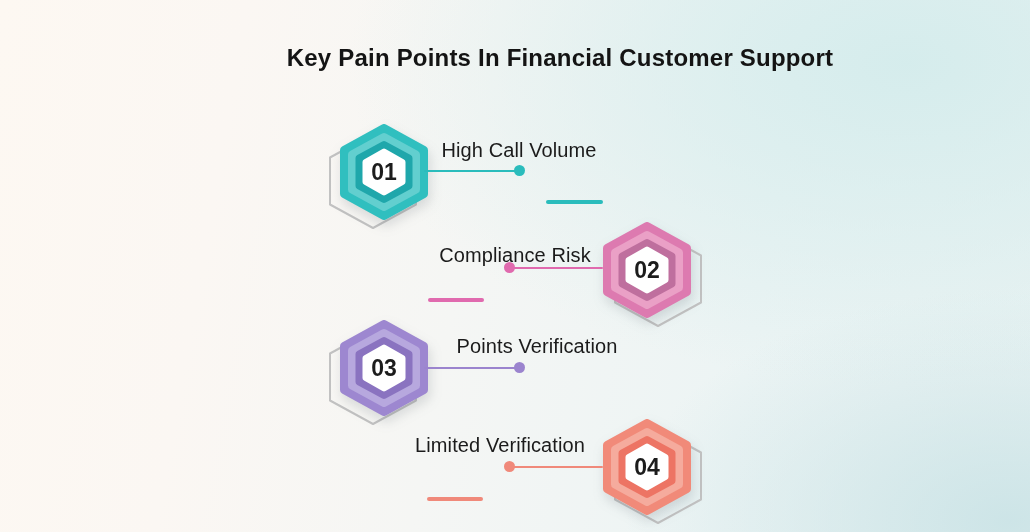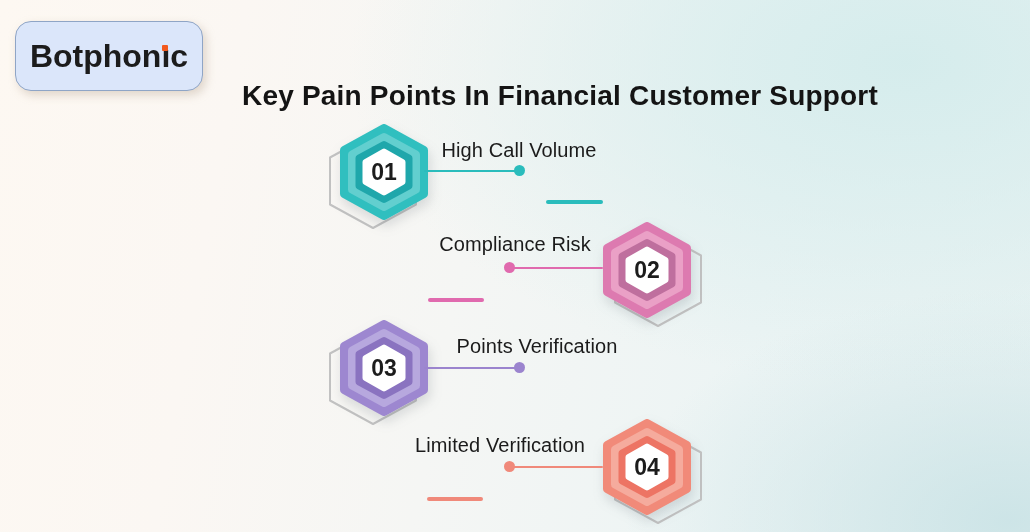--- a/index.html
+++ b/index.html
@@ -30,22 +30,22 @@
     line-height:1;white-space:nowrap;
   }
   .logo-i{position:relative;display:inline-block;}
   .logo-i .i-dot{
     position:absolute;left:1px;top:5px;width:6px;height:6px;border-radius:1px;
   }
 
   
   .title{
     position:absolute;left:560px;top:44px;transform:translateX(-50%);
-    font-size:28px;font-weight:bold;color:#141414;
-    letter-spacing:.2px;white-space:nowrap;margin-top:36px;
+    font-size:24px;font-weight:bold;color:#141414;
+    letter-spacing:.2px;white-space:nowrap;
   }
 
   
   .hex-svg{position:absolute;width:120px;height:124px;overflow:visible;}
   .hex-ghost{fill:none;stroke-width:2;stroke-linejoin:round;}
   .hex-stack{filter:drop-shadow(2px 6px 6px rgba(70,85,95,.18));}
   .hex-stack polygon{stroke-linejoin:round;}
   .hex-num{
     font-family:"Liberation Sans", sans-serif;
     font-size:23px;font-weight:bold;fill:#1c1c1c;
@@ -60,23 +60,20 @@
     position:absolute;transform:translateX(-50%);
     font-size:20px;font-weight:normal;color:#1b1b1b;
     white-space:nowrap;letter-spacing:.1px;
   }
 </style>
 </head>
 <body>
 
 <div class="stage">
 
-  <div class="logo-box">
-    <span class="logo-text"><span>Botphon</span><span class="logo-i"><span>ı</span><span class="i-dot" style="background: rgb(242, 89, 29);"></span></span><span>c</span></span>
-  </div>
 
   <div class="title">Key Pain Points In Financial Customer Support</div>
 
   <div>
     <svg class="hex-svg" style="left:324px;top:112px" viewBox="0 0 120 124">
       <polygon class="hex-ghost" points="49,22 92,45.5 92,92.5 49,116 6,92.5 6,45.5" stroke="#c2c2c2"></polygon>
       <g class="hex-stack">
         <polygon points="60,16 100,38 100,82 60,104 20,82 20,38" stroke-width="8" fill="#30bfbf" stroke="#30bfbf"></polygon>
         <polygon points="60,25 92,42.5 92,77.5 60,95 28,77.5 28,42.5" stroke-width="8" fill="#62cfcf" stroke="#62cfcf"></polygon>
         <polygon points="60,32.5 85,46 85,74 60,87.5 35,74 35,46" stroke-width="7" fill="#1fa7ab" stroke="#1fa7ab"></polygon>
@@ -96,21 +93,21 @@
       <g class="hex-stack">
         <polygon points="60,16 100,38 100,82 60,104 20,82 20,38" stroke-width="8" fill="#dd7ab0" stroke="#dd7ab0"></polygon>
         <polygon points="60,25 92,42.5 92,77.5 60,95 28,77.5 28,42.5" stroke-width="8" fill="#eaa0c6" stroke="#eaa0c6"></polygon>
         <polygon points="60,32.5 85,46 85,74 60,87.5 35,74 35,46" stroke-width="7" fill="#bf6f9e" stroke="#bf6f9e"></polygon>
         <polygon points="60,39.5 78.5,50 78.5,70 60,80.5 41.5,70 41.5,50" stroke-width="6" fill="#ffffff" stroke="#ffffff"></polygon>
         <text class="hex-num" x="60" y="68">02</text>
       </g>
     </svg>
     <div class="conn-line" style="left: 508px; top: 267px; width: 95px; background: rgb(224, 106, 174);"></div>
     <div class="conn-dot" style="left: 504px; top: 262px; background: rgb(224, 106, 174);"></div>
-    <div class="item-label" style="left:515px;top:233px">Compliance Risk</div>
+    <div class="item-label" style="left:515px;top:244px">Compliance Risk</div>
     <div class="accent-dash" style="left: 428px; top: 298px; width: 56px; background: rgb(224, 106, 174);"></div>
   </div>
 
   <div>
     <svg class="hex-svg" style="left:324px;top:308px" viewBox="0 0 120 124">
       <polygon class="hex-ghost" points="49,22 92,45.5 92,92.5 49,116 6,92.5 6,45.5" stroke="#c2c2c2"></polygon>
       <g class="hex-stack">
         <polygon points="60,16 100,38 100,82 60,104 20,82 20,38" stroke-width="8" fill="#9d87d0" stroke="#9d87d0"></polygon>
         <polygon points="60,25 92,42.5 92,77.5 60,95 28,77.5 28,42.5" stroke-width="8" fill="#b7a8de" stroke="#b7a8de"></polygon>
         <polygon points="60,32.5 85,46 85,74 60,87.5 35,74 35,46" stroke-width="7" fill="#8a73c0" stroke="#8a73c0"></polygon>

